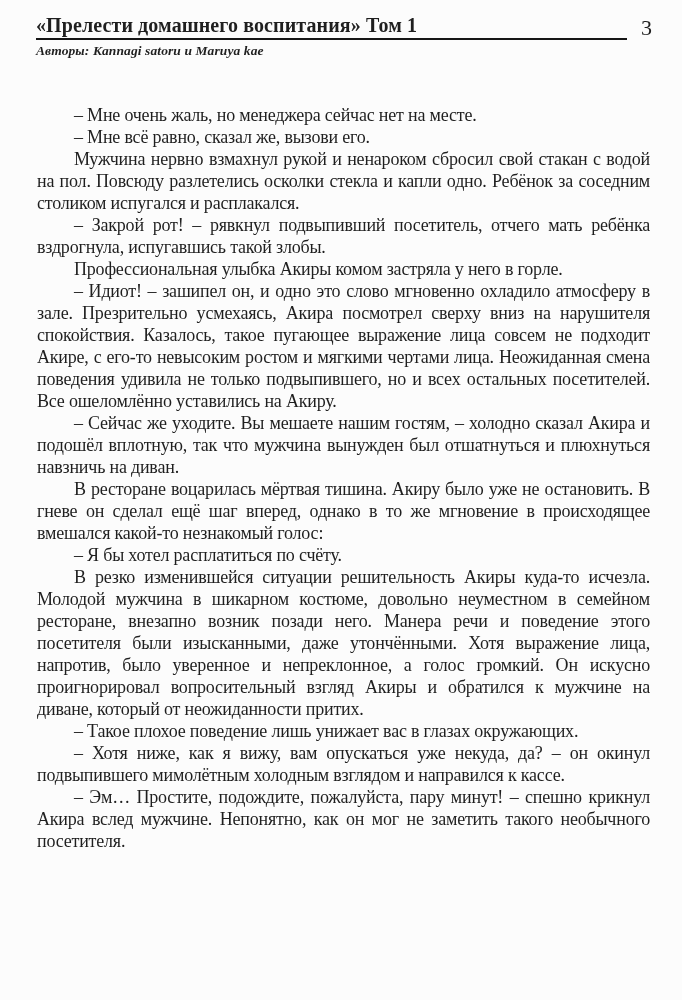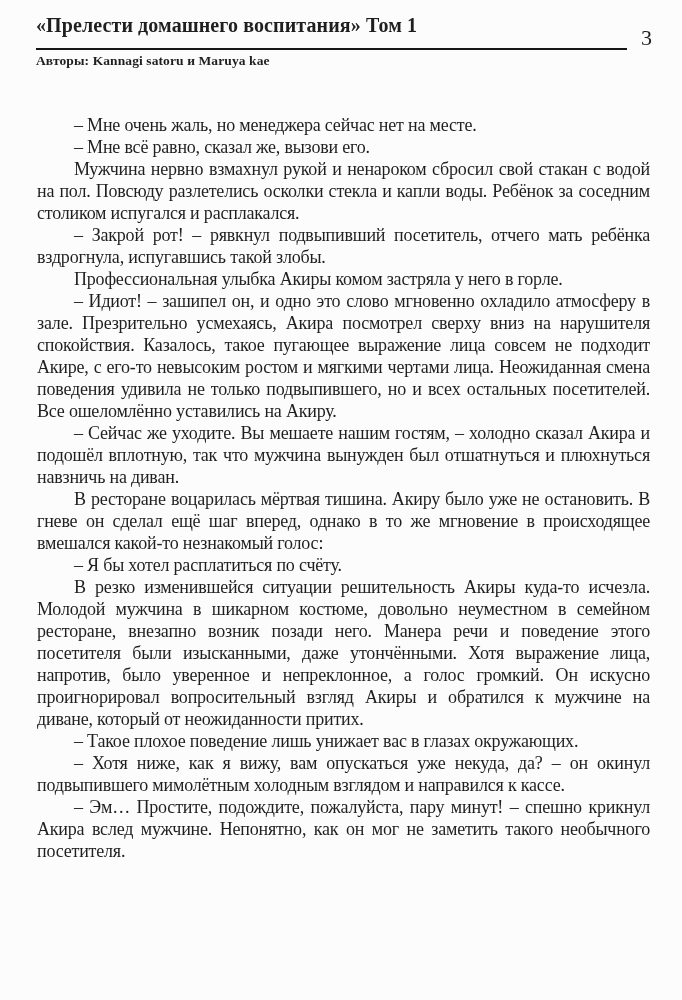--- a/index.html
+++ b/index.html
@@ -21,40 +21,41 @@
   .header {
     padding: 14px 30px 0 36px;
   }
   .header-row {
     display: flex;
     align-items: flex-end;
   }
   .header-title-cell {
     flex: 1 1 auto;
     border-bottom: 2px solid #161616;
-    padding-bottom: 11px;
+    padding-bottom: 1px;
   }
   .header-title {
     font-size: 20px;
     font-weight: bold;
     letter-spacing: 0.1px;
     white-space: nowrap;
   }
   .page-number {
     flex: 0 0 auto;
     font-size: 22px;
     line-height: 1;
     padding-left: 14px;
     padding-bottom: 1px;
   }
   .authors {
     font-size: 13.5px;
     font-weight: bold;
     margin-top: 3px;
     letter-spacing: 0.1px;
+    font-style: italic;
   }
   .body-text {
     margin: 45px 32px 0 37px;
     text-align: justify;
     font-size: 18px;
     line-height: 22px;
     letter-spacing: -0.2px;
   }
   .para {
     margin: 0;
@@ -74,21 +75,21 @@
         <span class="header-title">«Прелести домашнего воспитания» Том 1</span>
       </div>
       <div class="page-number">3</div>
     </div>
     <div class="authors">Авторы: Kannagi satoru и Maruya kae</div>
   </div>
 
   <div class="body-text">
       <p class="para indent">– Мне очень жаль, но менеджера сейчас нет на месте.</p>
       <p class="para indent">– Мне всё равно, сказал же, вызови его.</p>
-      <p class="para indent">Мужчина нервно взмахнул рукой и ненароком сбросил свой стакан с водой на пол. Повсюду разлетелись осколки стекла и капли воды. Ребёнок за соседним столиком испугался и расплакался.</p>
+      <p class="para indent">Мужчина нервно взмахнул рукой и ненароком сбросил свой стакан с водой на пол. Повсюду разлетелись осколки стекла и капли одно. Ребёнок за соседним столиком испугался и расплакался.</p>
       <p class="para indent">– Закрой рот! – рявкнул подвыпивший посетитель, отчего мать ребёнка вздрогнула, испугавшись такой злобы.</p>
       <p class="para indent">Профессиональная улыбка Акиры комом застряла у него в горле.</p>
       <p class="para indent">– Идиот! – зашипел он, и одно это слово мгновенно охладило атмосферу в зале. Презрительно усмехаясь, Акира посмотрел сверху вниз на нарушителя спокойствия. Казалось, такое пугающее выражение лица совсем не подходит Акире, с его-то невысоким ростом и мягкими чертами лица. Неожиданная смена поведения удивила не только подвыпившего, но и всех остальных посетителей. Все ошеломлённо уставились на Акиру.</p>
       <p class="para indent">– Сейчас же уходите. Вы мешаете нашим гостям, – холодно сказал Акира и подошёл вплотную, так что мужчина вынужден был отшатнуться и плюхнуться навзничь на диван.</p>
       <p class="para indent">В ресторане воцарилась мёртвая тишина. Акиру было уже не остановить. В гневе он сделал ещё шаг вперед, однако в то же мгновение в происходящее вмешался какой-то незнакомый голос:</p>
       <p class="para indent">– Я бы хотел расплатиться по счёту.</p>
       <p class="para indent">В резко изменившейся ситуации решительность Акиры куда-то исчезла. Молодой мужчина в шикарном костюме, довольно неуместном в семейном ресторане, внезапно возник позади него. Манера речи и поведение этого посетителя были изысканными, даже утончёнными. Хотя выражение лица, напротив, было уверенное и непреклонное, а голос громкий. Он искусно проигнорировал вопросительный взгляд Акиры и обратился к мужчине на диване, который от неожиданности притих.</p>
       <p class="para indent">– Такое плохое поведение лишь унижает вас в глазах окружающих.</p>
       <p class="para indent">– Хотя ниже, как я вижу, вам опускаться уже некуда, да? – он окинул подвыпившего мимолётным холодным взглядом и направился к кассе.</p>
       <p class="para indent">– Эм… Простите, подождите, пожалуйста, пару минут! – спешно крикнул Акира вслед мужчине. Непонятно, как он мог не заметить такого необычного посетителя.</p>

